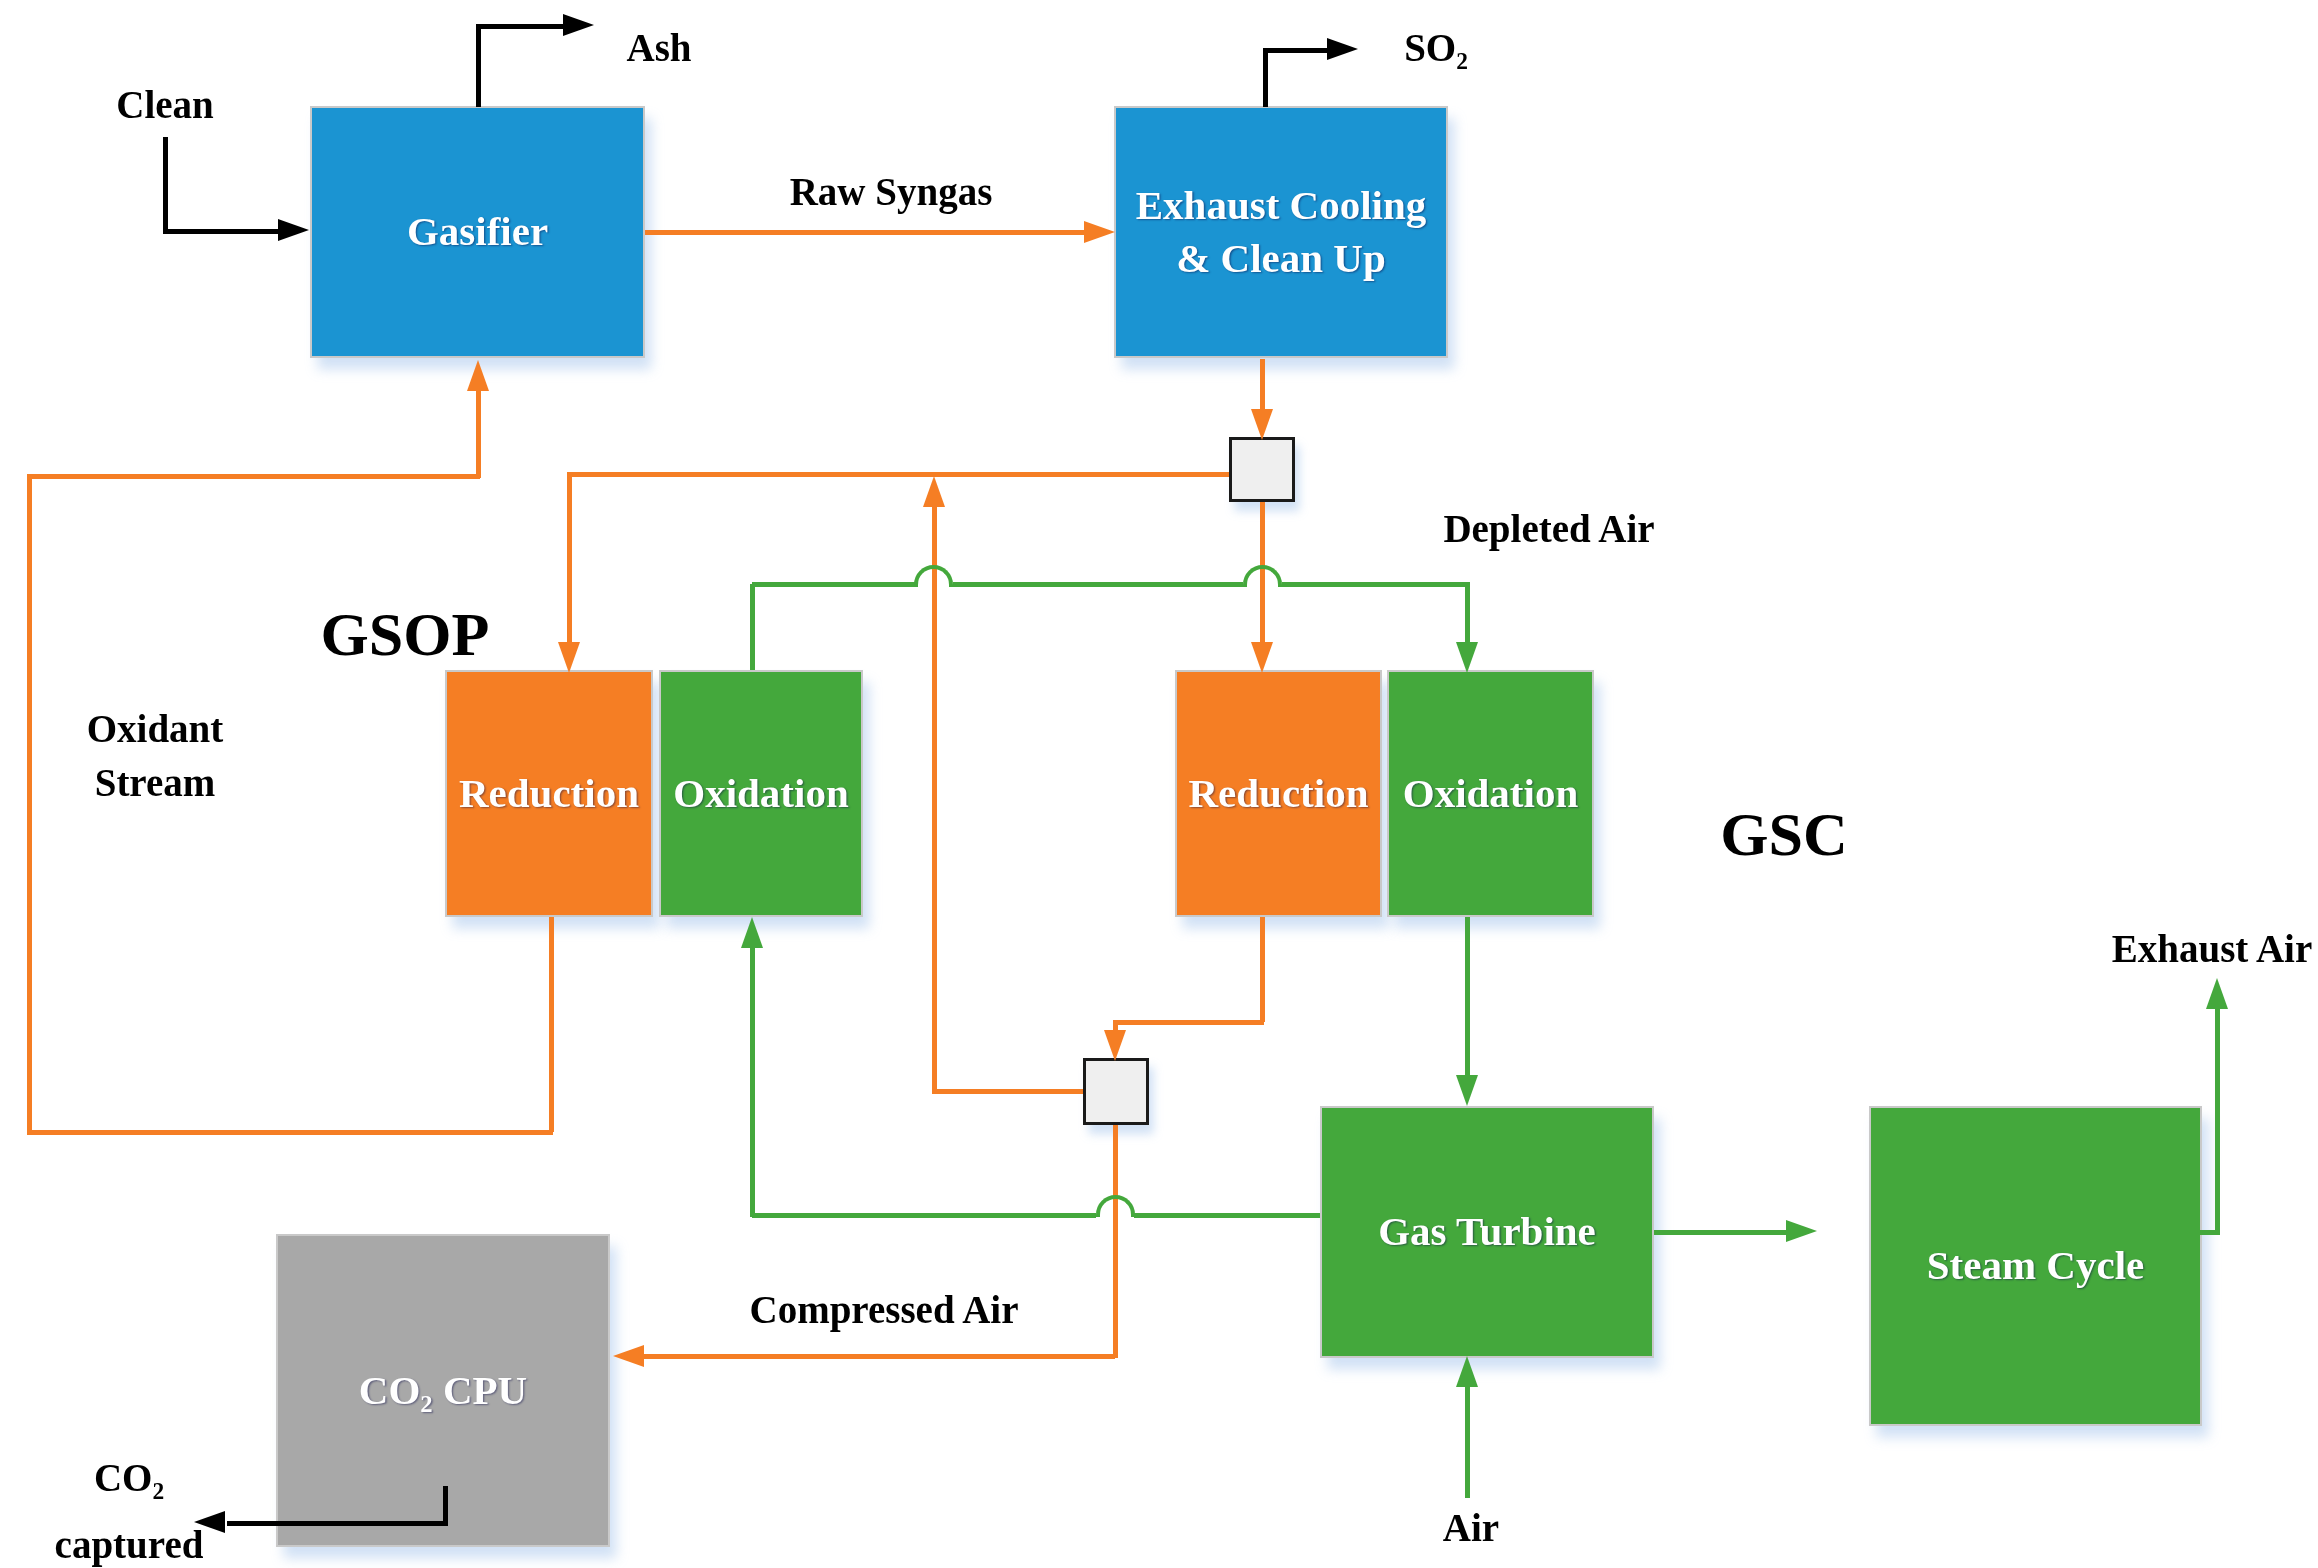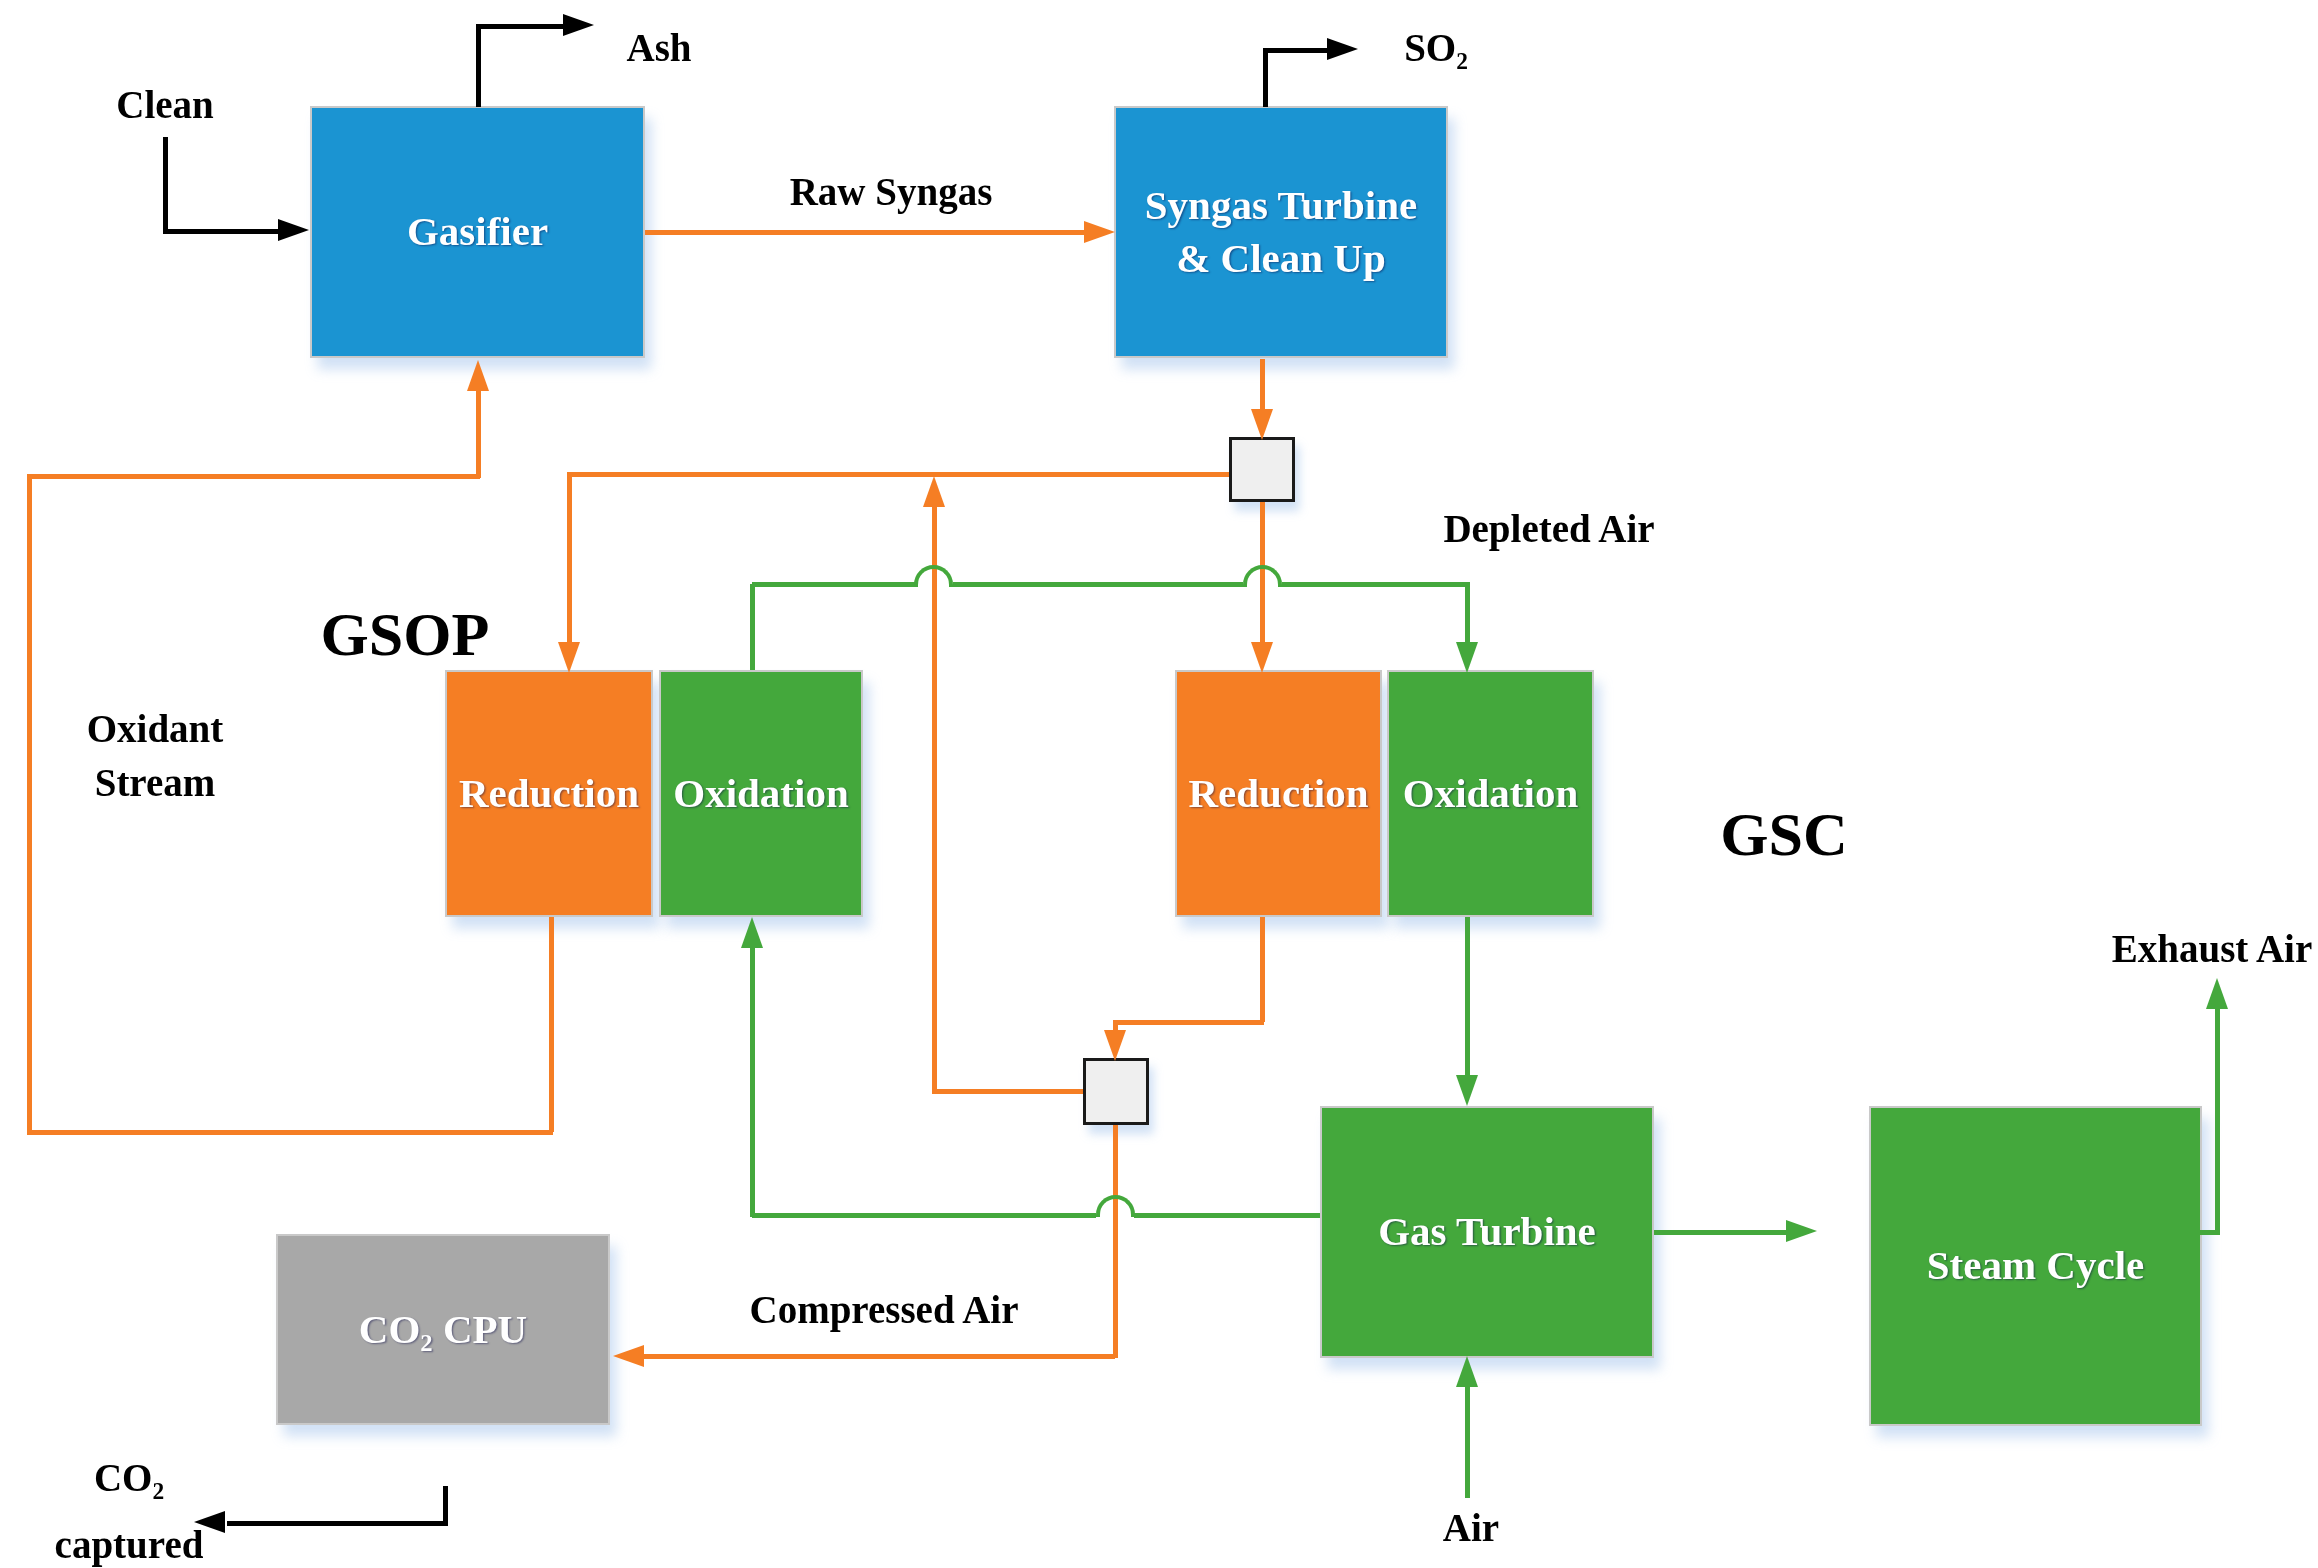--- a/index.html
+++ b/index.html
@@ -49,21 +49,21 @@
 </head>
 <body>
 
 <div id="canvas">
 
   <div class="box blue" style="left:310px;top:106px;width:335px;height:252px;">
     <div>Gasifier</div>
   </div>
 
   <div class="box blue" style="left:1114px;top:106px;width:334px;height:252px;">
-    <div>Syngas Turbine</div>
+    <div>Exhaust Cooling</div>
     <div>&amp; Clean Up</div>
   </div>
 
   <div class="box orangebg" style="left:445px;top:670px;width:208px;height:247px;">
     <div>Reduction</div>
   </div>
   <div class="box greenbg" style="left:659px;top:670px;width:204px;height:247px;">
     <div>Oxidation</div>
   </div>
 
@@ -74,21 +74,21 @@
     <div>Oxidation</div>
   </div>
 
   <div class="box greenbg" style="left:1320px;top:1106px;width:334px;height:252px;">
     <div>Gas Turbine</div>
   </div>
   <div class="box greenbg" style="left:1869px;top:1106px;width:333px;height:320px;">
     <div>Steam Cycle</div>
   </div>
 
-  <div class="box graybg" style="left:276px;top:1234px;width:334px;height:191px;">
+  <div class="box graybg" style="left:276px;top:1234px;width:334px;height:313px;">
     <div>CO₂ CPU</div>
   </div>
 
   <div class="splitter" style="left:1229px;top:437px;width:66px;height:65px;"></div>
   <div class="splitter" style="left:1083px;top:1058px;width:66px;height:67px;"></div>
 
   <div class="v bk" style="left:163px;top:137px;height:94px;"></div>
   <div class="h bk" style="left:163px;top:229px;width:115px;"></div>
   <div class="arr ar-r c-bk" style="left:278px;top:219px;"></div>
 

